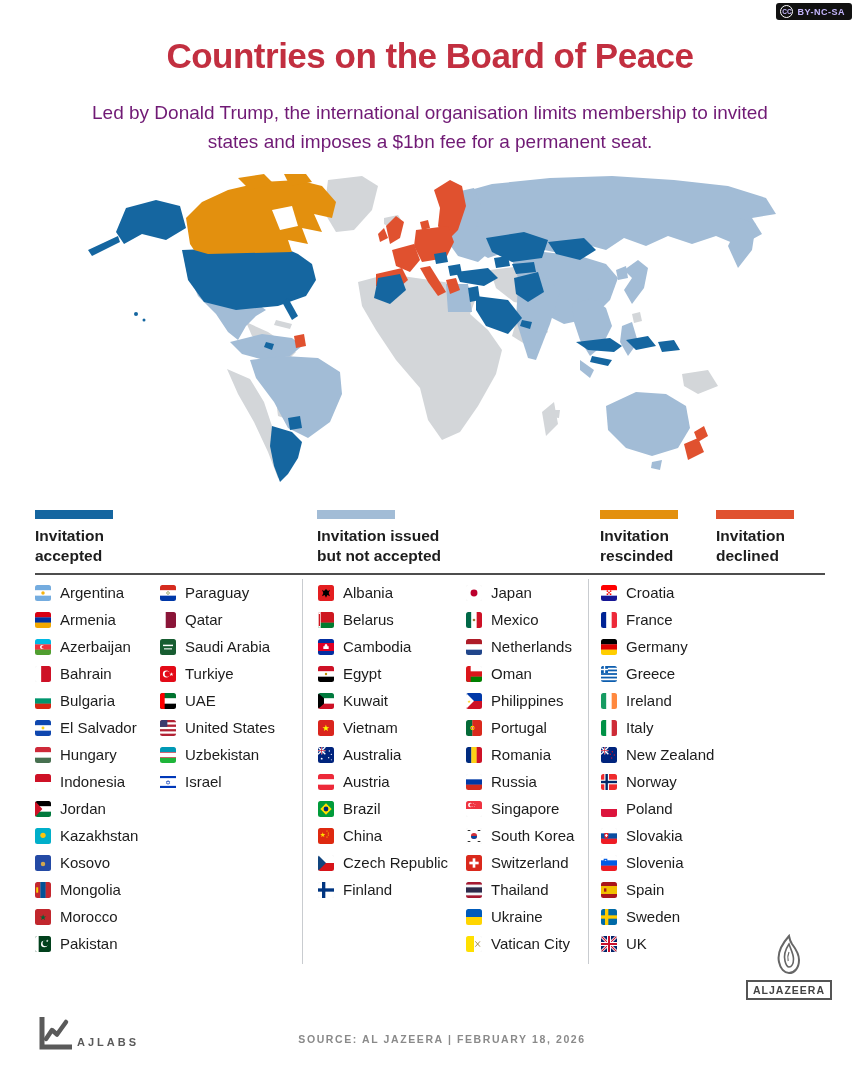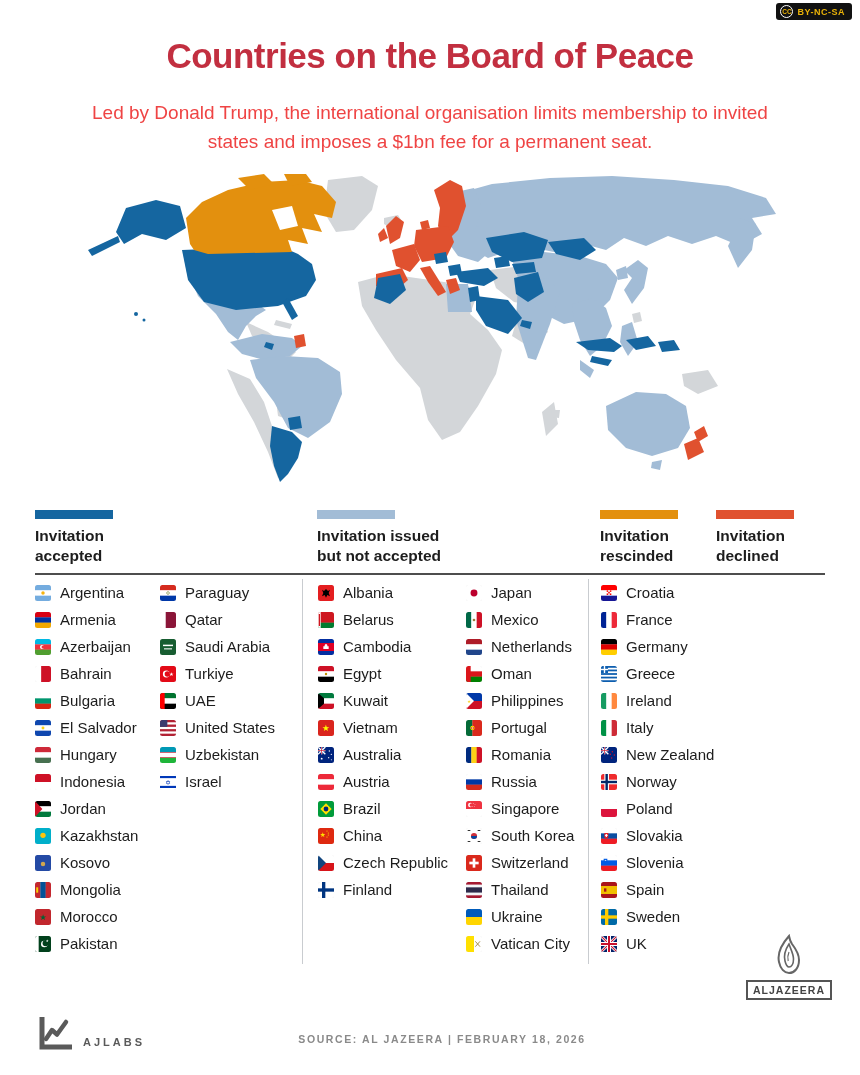--- a/index.html
+++ b/index.html
@@ -1,29 +1,29 @@
 <!DOCTYPE html>
 <html style="--c-accepted: #1566a0; --c-issued: #a2bcd6; --c-rescinded: #e3900e; --c-declined: #e0512f;"><head>
 <meta charset="utf-8">
 <style>
   html,body{margin:0;padding:0;background:#fff;}
   body{font-family:"Liberation Sans","DejaVu Sans",sans-serif;color:#1c1c1c;}
   .page{position:relative;width:860px;height:1075px;background:#fff;overflow:hidden;}
 
   
-  .cc-badge{position:absolute;top:3px;right:8px;background:#111;color:#eab308;
+  .cc-badge{position:absolute;top:3px;right:8px;background:#111;color:#c4b5fd;
     border-radius:3px;padding:2px 7px 2px 4px;display:flex;align-items:center;gap:4px;}
   .cc-circle{width:11px;height:11px;border:1px solid #fff;border-radius:50%;
     font-size:6.5px;font-weight:bold;display:flex;align-items:center;justify-content:center;}
   .cc-text{font-size:9px;font-weight:bold;letter-spacing:.5px;}
 
   
   .title{margin-top:36px;text-align:center;font-size:35px;font-weight:800;letter-spacing:-.5px;}
   .subtitle{margin:16px auto 0;max-width:700px;text-align:center;font-size:19px;
-    line-height:1.5;color:#ef4444;font-weight:500;}
+    line-height:1.5;color:#701a75;font-weight:500;}
 
   
   .map-wrap{margin:18px 40px 0 40px;}
   .map-wrap svg{display:block;width:780px;height:320px;}
   .land{fill:#d3d6d9;}
   .issued{fill:var(--c-issued);}
   .accepted{fill:var(--c-accepted);}
   .rescinded{fill:var(--c-rescinded);}
   .declined{fill:var(--c-declined);}
   .ocean{fill:#ffffff;}
@@ -43,21 +43,21 @@
   .subcols{display:flex;}
   .subcol-a1,.subcol-b1{width:125px;}
   .subcol-a2{width:148px;}
   .country-row{display:flex;align-items:center;height:27px;gap:9px;}
   .flag{width:16px;height:16px;border-radius:2.5px;overflow:hidden;flex:0 0 16px;
     box-shadow:0 0 0 .5px rgba(0,0,0,.12) inset;}
   .flag svg{display:block;}
   .country-label{font-size:15px;font-weight:500;white-space:nowrap;}
 
   
-  .footer-ajlabs{position:absolute;left:35px;top:1012px;display:flex;align-items:flex-end;gap:6px;color:#5a5a5a;}
+  .footer-ajlabs{position:absolute;left:35px;top:1012px;display:flex;align-items:flex-end;color:#5a5a5a;}
   .ajlabs-text{font-size:11px;font-weight:bold;letter-spacing:3px;margin-bottom:6px;}
   .footer-source{position:absolute;left:0;right:0;top:1033px;text-align:center;
     font-size:10.5px;font-weight:bold;letter-spacing:1.6px;color:#8a8a8a;padding-left:24px;}
   .footer-brand{position:absolute;right:28px;top:934px;display:flex;flex-direction:column;align-items:center;gap:0;color:#555;}
   .brand-box{border:2px solid #555;padding:2px 5px;font-size:10.5px;font-weight:bold;letter-spacing:1px;color:#444;}
 </style>
 </head>
 <body>
 
 <div class="page">

